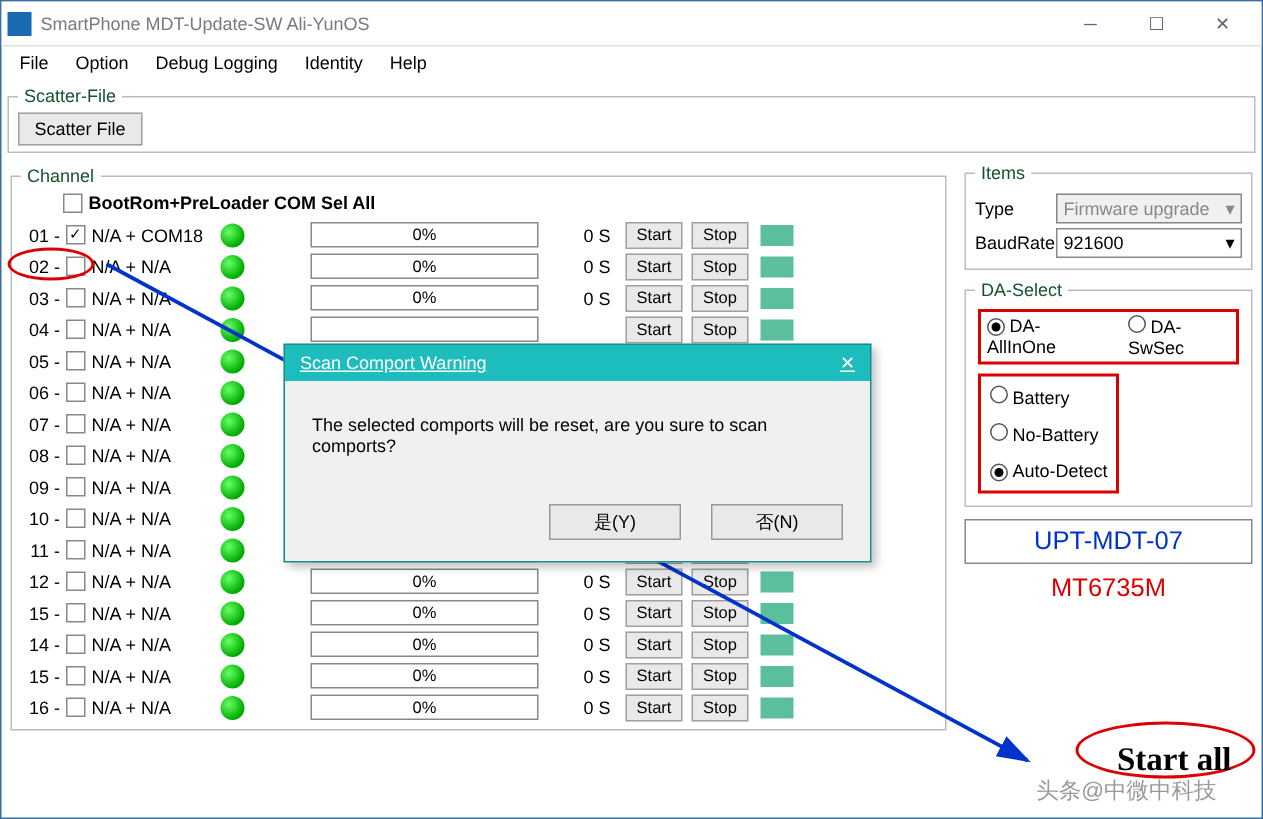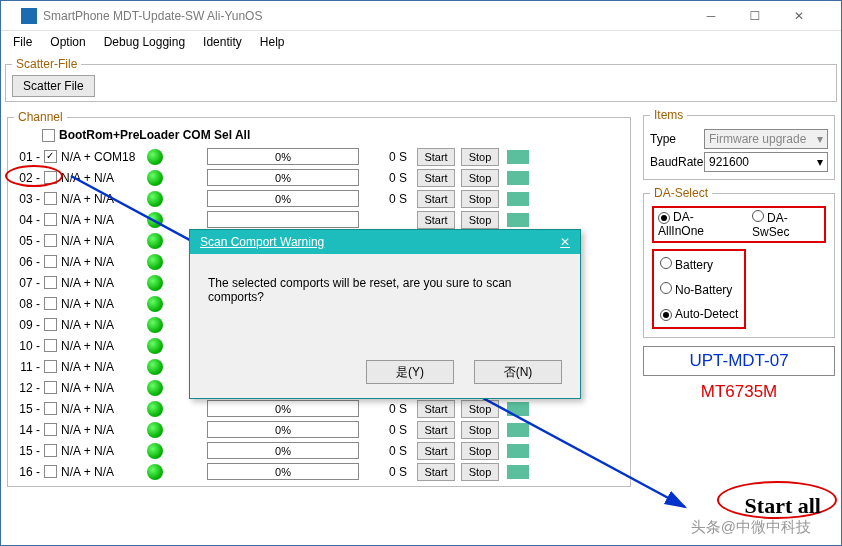--- a/index.html
+++ b/index.html
@@ -1,25 +1,25 @@
 <!DOCTYPE html>
 <html><head>
 <meta charset="utf-8">
 <style>
 * { box-sizing: border-box; margin: 0; padding: 0; font-family: "Segoe UI", Tahoma, sans-serif; font-size: 12px; }
 body { background: #fff; width: 842px; height: 546px; overflow: hidden; border: 1px solid #3a6ea5; position: relative; }
-.titlebar { height: 30px; background: #fff; display: flex; align-items: center; padding: 0 20px; border-bottom: 1px solid #e0e0e0; }
+.titlebar { height: 30px; background: #fff; display: flex; align-items: center; padding: 0 4px; border-bottom: 1px solid #e0e0e0; }
 .titlebar .icon { width: 16px; height: 16px; margin-right: 6px; background: #1a6bb0; }
 .titlebar .title { flex: 1; color: #7a7a7a; }
 .winbtns { display: flex; }
 .winbtn { width: 44px; height: 28px; display: flex; align-items: center; justify-content: center; color: #666; }
 .menubar { height: 22px; display: flex; align-items: center; padding: 0 4px; gap: 2px; }
 .menuitem { padding: 2px 8px; }
 fieldset { border: 1px solid #bcbcbc; margin: 4px; padding: 4px 6px; }
-legend { padding: 0 4px; color: #a16207; font-size: 12px; }
+legend { padding: 0 4px; color: #14532d; font-size: 12px; }
 .scatter-row { display: flex; gap: 6px; align-items: center; }
 .scatter-path { flex: 1; background: #fff; border: 1px solid #a0a0a0; padding: 3px 6px; color: #00b3b3; font-size: 13px; }
 .btn { background: #e9e9e9; border: 1px solid #a0a0a0; padding: 3px 10px; cursor: pointer; }
 .main { display: flex; gap: 4px; padding: 0 2px; }
 .channel-fs { flex: 1; position: relative; }
 .selall { display: flex; align-items: center; gap: 4px; font-weight: bold; margin-bottom: 4px; padding-left: 28px; }
 .row { display: flex; align-items: center; height: 21px; gap: 4px; }
 .chidx { width: 26px; text-align: right; }
 .chk { width: 13px; height: 13px; border: 1px solid #888; background: #fff; display: inline-block; }
 .chk.on::after { content: "✓"; font-size: 10px; position: relative; top: -3px; left: 1px; }
@@ -44,21 +44,21 @@
 .upt { text-align: center; font-size: 17px; color: #0033cc; border: 1px solid #888; padding: 4px; margin: 4px; }
 .mt { text-align: center; font-size: 17px; color: #d00; margin: 0 4px; }
 .startall { position: absolute; right: 20px; bottom: 26px; font-family: "Times New Roman", serif; font-size: 22px; font-weight: bold; }
 .watermark { position: absolute; right: 30px; bottom: 8px; color: #999; font-size: 15px; pointer-events: none; }
 .circle-annot { position: absolute; border: 2px solid #d00; border-radius: 50%; pointer-events: none; }
 svg.arrow { position: absolute; top: 0; left: 0; pointer-events: none; }
 .dialog { position: absolute; left: 188px; top: 228px; width: 392px; background: #f0f0f0; border: 1px solid #148a8a; box-shadow: 3px 3px 6px rgba(0,0,0,.25); }
 .dlg-title { background: #1dbdbd; color: #fff; padding: 5px 10px; display: flex; justify-content: space-between; text-decoration: underline; }
 .dlg-body { padding: 22px 18px; }
 .dlg-btns { display: flex; justify-content: flex-end; gap: 20px; padding: 10px 18px 14px; }
-.dlg-btn { background: #e9e9e9; border: 1px solid #999; width: 88px; height: 24px; margin-top: 24px; }
+.dlg-btn { background: #e9e9e9; border: 1px solid #999; width: 88px; height: 24px; }
 </style>
 </head>
 <body>
 
 <div class="titlebar">
   <span class="icon"></span>
   <span class="title">SmartPhone MDT-Update-SW Ali-YunOS</span>
   <div class="winbtns">
     <div class="winbtn">─</div>
     <div class="winbtn">☐</div>

